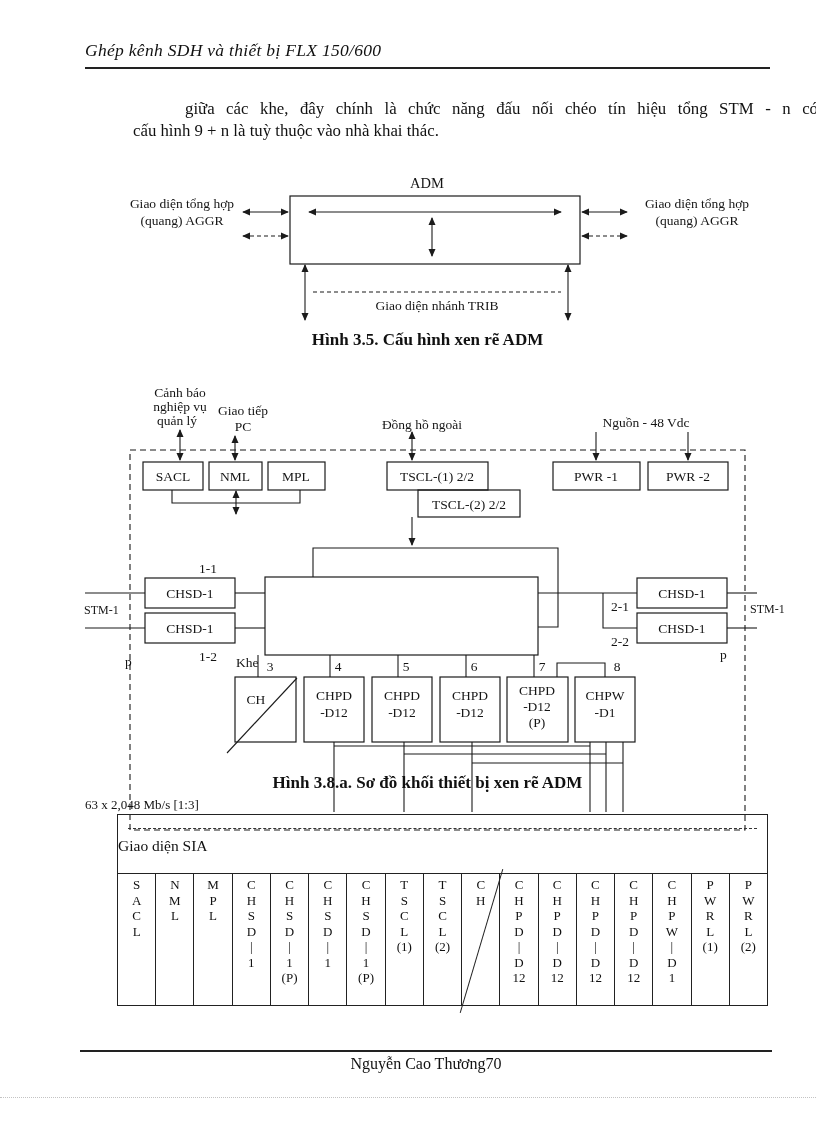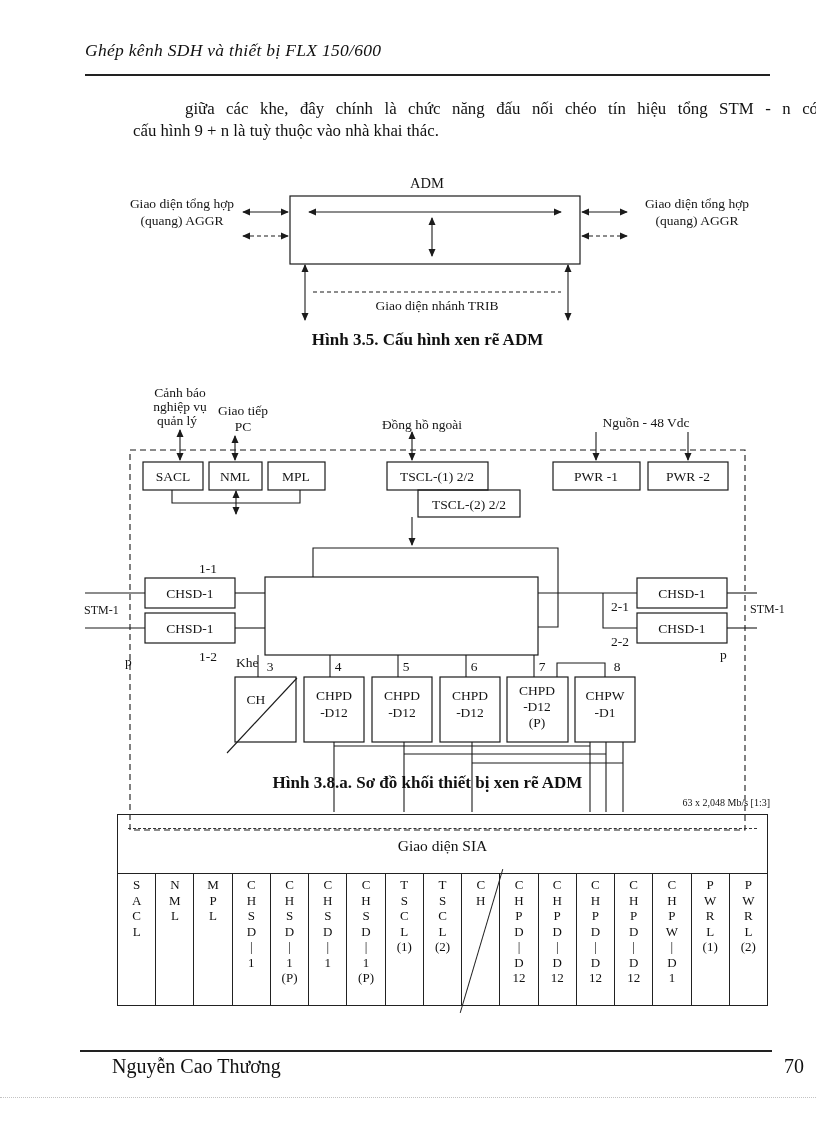--- a/index.html
+++ b/index.html
@@ -1,52 +1,52 @@
 <!DOCTYPE html>
 <html><head>
 <meta charset="utf-8">
 <style>
   html,body{margin:0;padding:0;background:#fff;}
   .page{position:relative;width:816px;height:1123px;background:#fff;overflow:hidden;
         font-family:"Liberation Serif","DejaVu Serif",serif;color:#111;}
   .abs{position:absolute;}
   
   .doc-header{left:85px;top:40px;width:685px;font-size:17.5px;font-style:italic;
-              padding-bottom:13px;border-bottom:2px solid #222;letter-spacing:.3px;}
+              padding-bottom:6px;border-bottom:2px solid #222;letter-spacing:.3px;}
   
   .para{left:85px;top:98px;width:685px;font-size:16.8px;line-height:1.32;margin-left:48px;}
   .para .l1{text-align:justify;text-align-last:justify;text-indent:52px;}
   .para .l2{text-align:left;}
   
   .cap{left:85px;width:685px;text-align:center;font-weight:bold;font-size:17px;}
-  .subcap{left:85px;width:685px;text-align:right;font-size:10px;}
+  .subcap{left:85px;width:685px;text-align:left;font-size:13px;}
   
   svg text{font-family:"Liberation Serif","DejaVu Serif",serif;fill:#151515;}
   svg .ln{stroke:#1b1b1b;stroke-width:1.1;fill:none;}
   svg .bx{stroke:#1b1b1b;stroke-width:1.2;fill:none;}
   svg .dsh{stroke-dasharray:4 3;}
   svg .dsh2{stroke-dasharray:6 4;}
   svg .t13{font-size:13.5px;}
   svg .t12{font-size:12px;}
   svg .t14{font-size:14.5px;}
   
   .shelf{left:117px;top:814px;width:649px;height:190px;border:1px solid #222;}
   .shelf-dash{position:absolute;left:10px;right:10px;top:13px;border-top:1px dashed #333;}
-  .sia-label{position:absolute;left:0;top:22px;width:100%;text-align:center;font-size:15.5px;}
+  .sia-label{position:absolute;left:0;top:22px;width:100%;font-size:15.5px;}
   .slot-row{position:absolute;left:0;right:0;top:58px;bottom:0;border-top:1px solid #222;display:flex;}
   .slot{flex:1;border-right:1px solid #222;position:relative;overflow:visible;
         font-size:13px;line-height:15.5px;padding-top:3px;text-align:center;
         white-space:pre-line;}
   .slot:last-child{border-right:none;}
   .slot-diag::after{content:"";position:absolute;left:50%;top:-8px;height:150px;
         border-left:1.2px solid #222;transform:rotate(16.5deg);transform-origin:50% 50%;}
   .cap-26b{left:85px;top:986px;width:685px;text-align:center;font-weight:bold;font-size:17px;}
   
   .foot-line{left:80px;top:1050px;width:692px;border-top:2px solid #222;}
-  .foot-row{left:80px;top:1055px;width:692px;display:flex;justify-content:space-between;font-size:20px;margin-left:32px;}
+  .foot-row{left:80px;top:1055px;width:692px;display:flex;justify-content:center;font-size:16px;}
   .artifact{left:0;top:1097px;width:816px;border-top:1px dotted #aaa;opacity:.7;}
 </style>
 </head>
 <body>
 
 <div class="page">
 
   
   <svg width="0" height="0">
     <defs>

